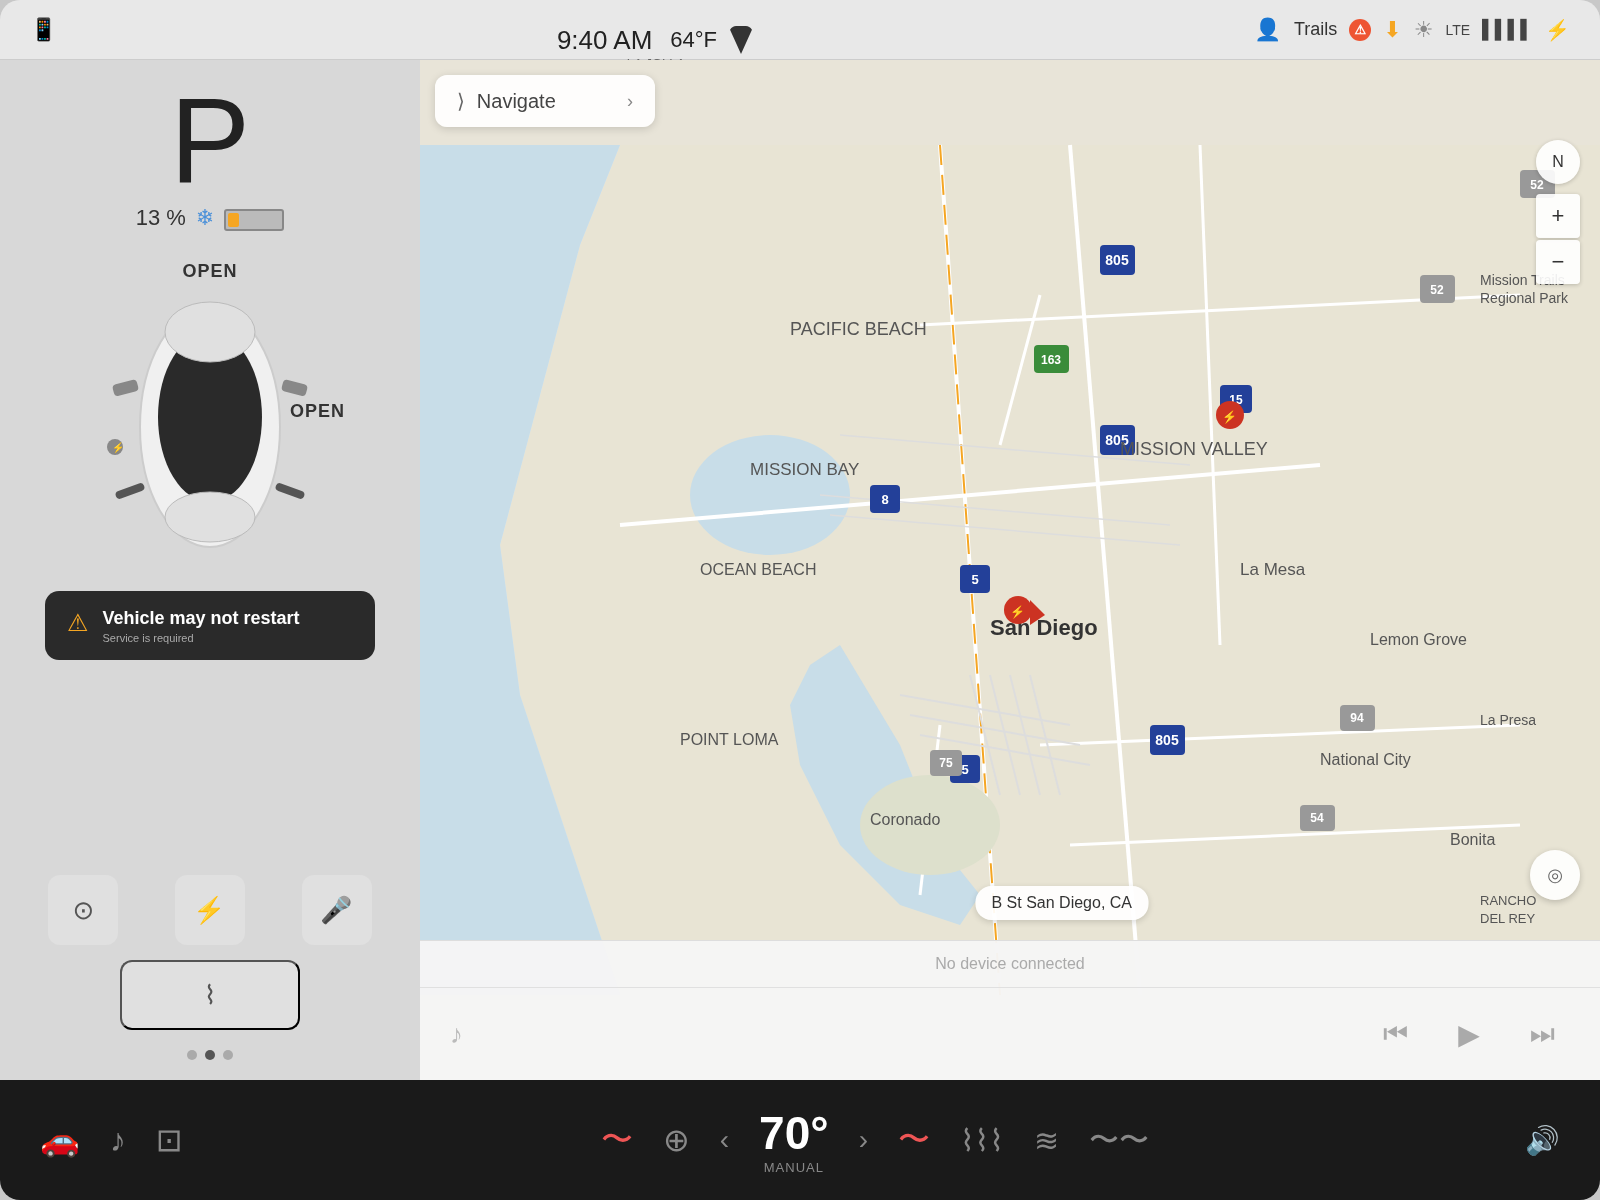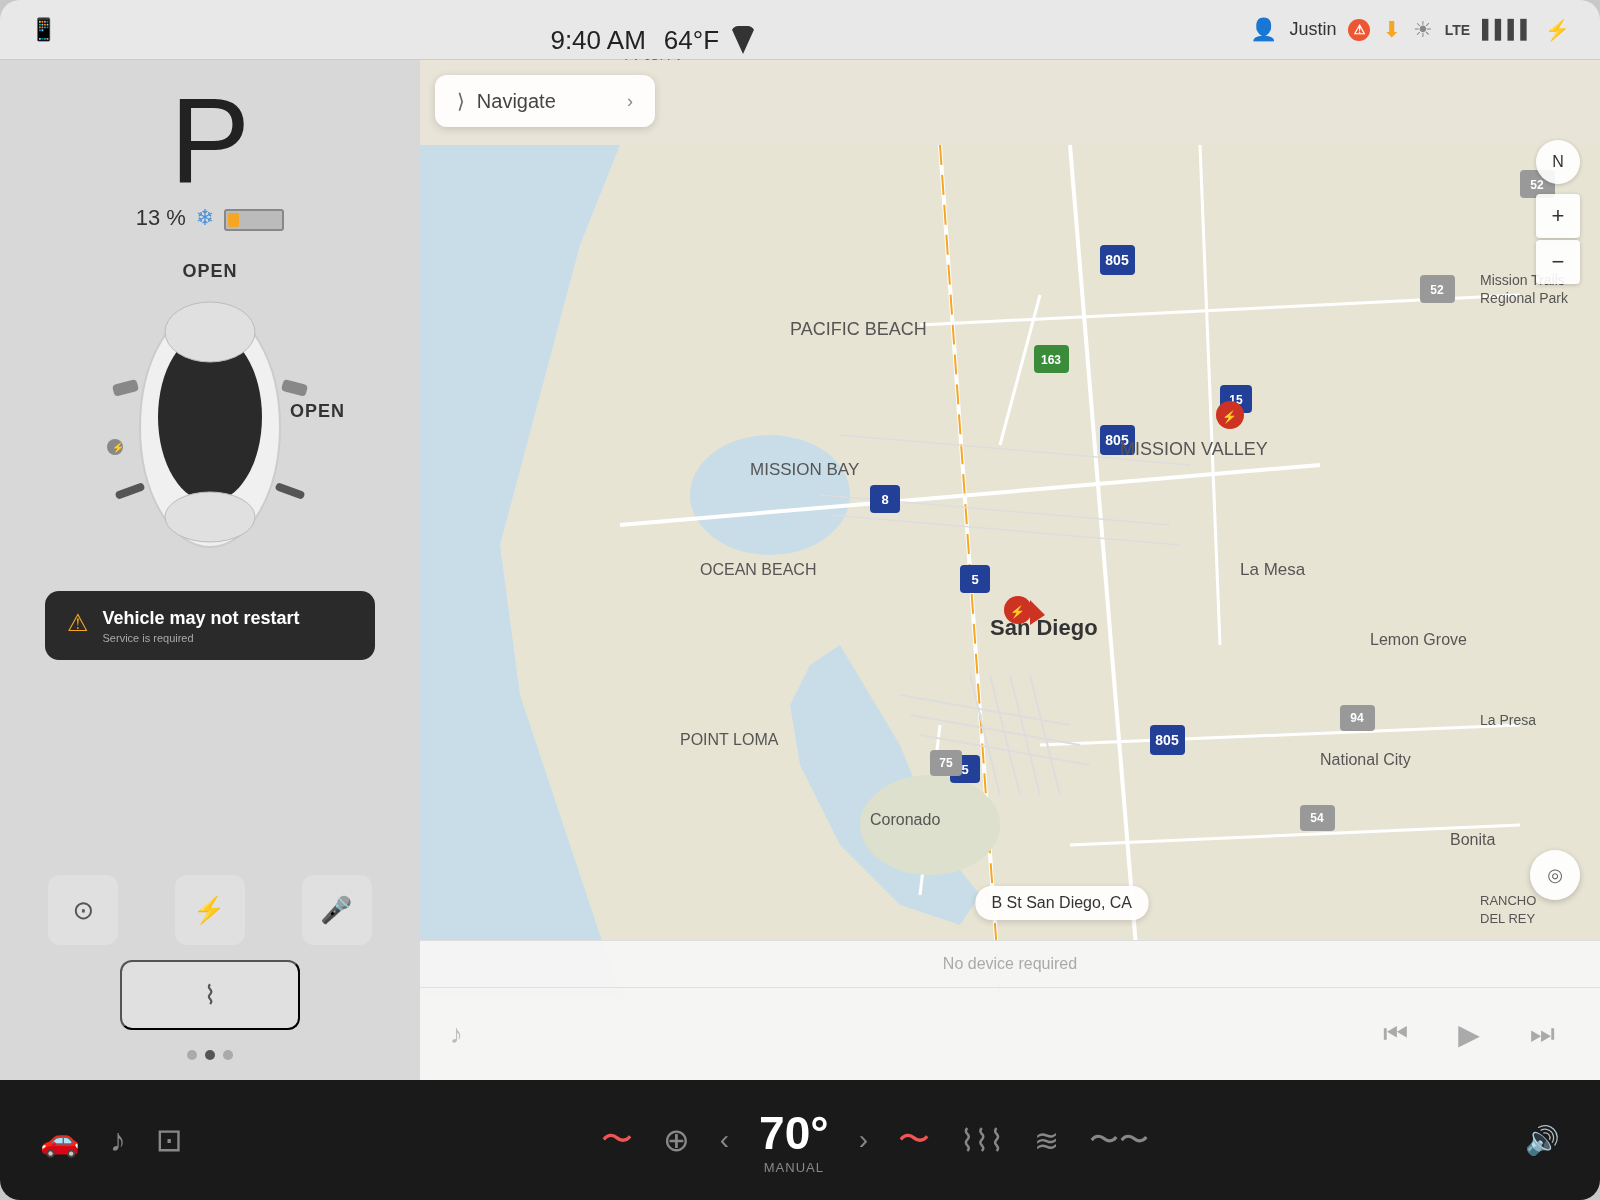--- a/index.html
+++ b/index.html
@@ -51,21 +51,21 @@
       gap: 12px;
     }
 
     .time-display {
       font-size: 26px;
       font-weight: 500;
       color: #222;
     }
 
     .temp-display {
-      font-size: 26px;
+      font-size: 22px;
       color: #222;
       margin-left: 8px;
     }
 
     .location-text {
       font-size: 13px;
       color: #666;
       text-align: center;
     }
 
@@ -504,21 +504,21 @@
       align-items: center;
       justify-content: center;
       font-size: 13px;
       color: white;
       font-weight: bold;
     }
 
     .lte-text {
       font-size: 14px;
       color: #444;
-      font-weight: 700;
+      font-weight: 400;
     }
 
     
     .tesla-t {
       width: 28px;
       height: 28px;
     }
   </style>
 </head>
 <body>
@@ -535,21 +535,21 @@
         <span class="temp-display">64°F</span>
 
         <svg class="tesla-t" viewBox="0 0 200 230" fill="#333">
           <path d="M100 230 L10 30 Q30 0 60 0 L140 0 Q170 0 190 30 Z M100 60 L40 20 Q55 10 100 10 Q145 10 160 20 Z"></path>
         </svg>
       </div>
       <span class="location-text">LA JOLLA</span>
     </div>
     <div class="status-bar-right">
       <span style="font-size:22px; color:#555;">👤</span>
-      <span class="user-name">Justin</span>
+      <span class="user-name">Trails</span>
       <div class="warning-badge">⚠</div>
       <span style="font-size:22px; color:#f5a623;">⬇</span>
       <span style="font-size:22px; color:#888;">☀</span>
       <span class="lte-text">LTE</span>
       <span style="font-size:18px; color:#444;">▌▌▌▌</span>
       <span style="font-size:20px; color:#555;">⚡</span>
     </div>
   </div>
 
   <div class="main-content">
@@ -742,21 +742,21 @@
       <div class="map-right-controls">
         <button class="circle-btn">◎</button>
       </div>
 
       <div class="location-label">
         <span>B St  San Diego, CA</span>
       </div>
 
       <div class="media-bar">
         <div class="media-device-row">
-          <span>No device required</span>
+          <span>No device connected</span>
         </div>
         <div class="media-controls-row">
           <span class="music-note-icon">♪</span>
           <div class="media-spacer"></div>
           <button class="media-btn">⏮</button>
           <button class="media-btn">▶</button>
           <button class="media-btn">⏭</button>
         </div>
       </div>
 

